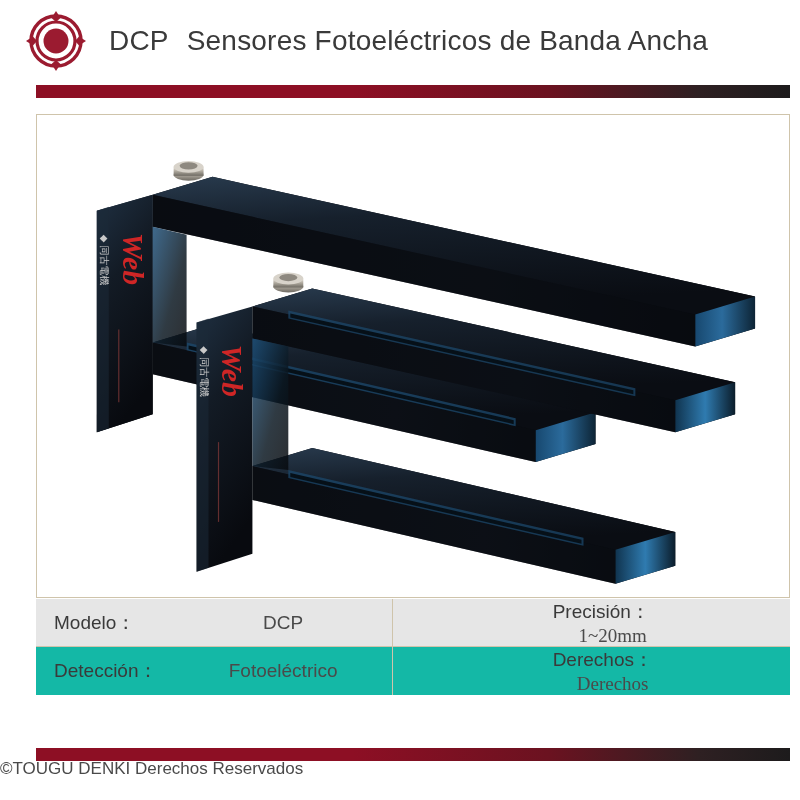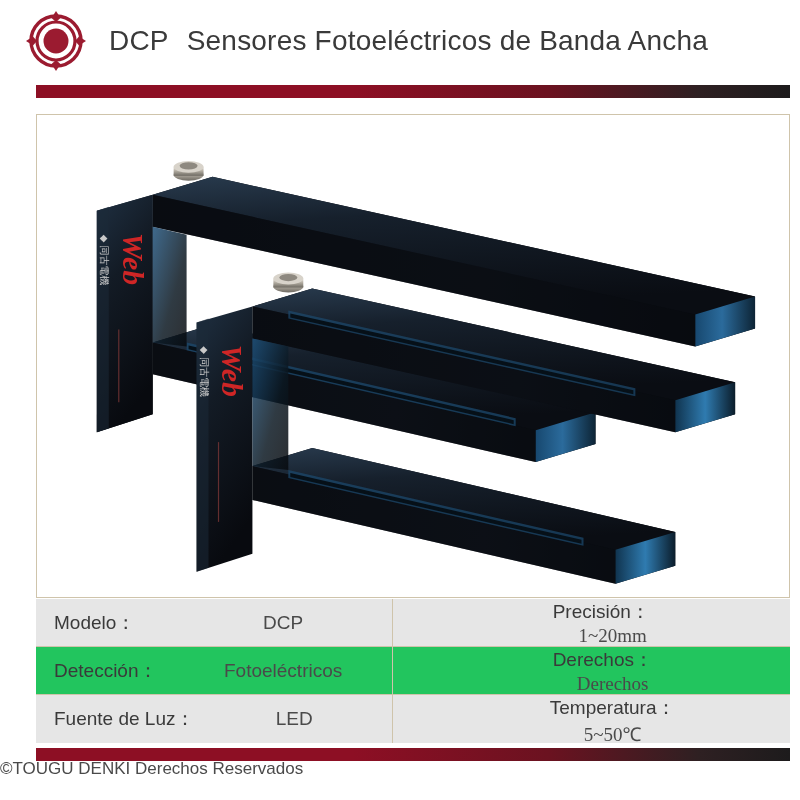--- a/index.html
+++ b/index.html
@@ -51,21 +51,21 @@
   .spec-table {
     position:absolute; left:36px; top:599px; width:754px; height:146px;
   }
   .spec-row {
     display:flex; width:100%; height:48px;
     border-bottom:1.5px solid #cfc4ab;
     gap:24px;
   }
   .spec-row:last-child { border-bottom:none; }
   .spec-row.shaded { background:#e6e6e6; }
-  .spec-row.plain  { background:#22c55e; }
+  .spec-row.plain  { background:#14b8a6; }
 
   .cell {
     display:flex; align-items:center; height:100%;
     padding-left:18px;
   }
   .cell-left  { width:369px; border-right:1.5px solid #cfc4ab; }
   .cell-right { width:385px;flex-direction:column; }
 
   .cell-label {
     font-size:19px; color:#3a3a3a; white-space:nowrap;
@@ -239,37 +239,27 @@
       </div>
       <div class="cell cell-right">
         <span class="cell-label lw-1">Precisión：</span>
         <span class="cell-value">1~20mm</span>
       </div>
     </div>
 
     <div class="spec-row plain">
       <div class="cell cell-left">
         <span class="cell-label lw-1">Detección：</span>
-        <span class="cell-value">Fotoeléctricos</span>
+        <span class="cell-value">Fotoeléctrico</span>
       </div>
       <div class="cell cell-right">
         <span class="cell-label lw-1">Derechos：</span>
         <span class="cell-value">Derechos</span>
       </div>
     </div>
 
-    <div class="spec-row shaded">
-      <div class="cell cell-left">
-        <span class="cell-label lw-2">Fuente de Luz：</span>
-        <span class="cell-value">LED</span>
-      </div>
-      <div class="cell cell-right">
-        <span class="cell-label lw-3">Temperatura：</span>
-        <span class="cell-value">5~50℃</span>
-      </div>
-    </div>
   </div>
 
   <div class="bar bar-bottom"></div>
 
   <div class="footer">©TOUGU DENKI Derechos Reservados</div>
 
 </div>
 
 </body></html>

